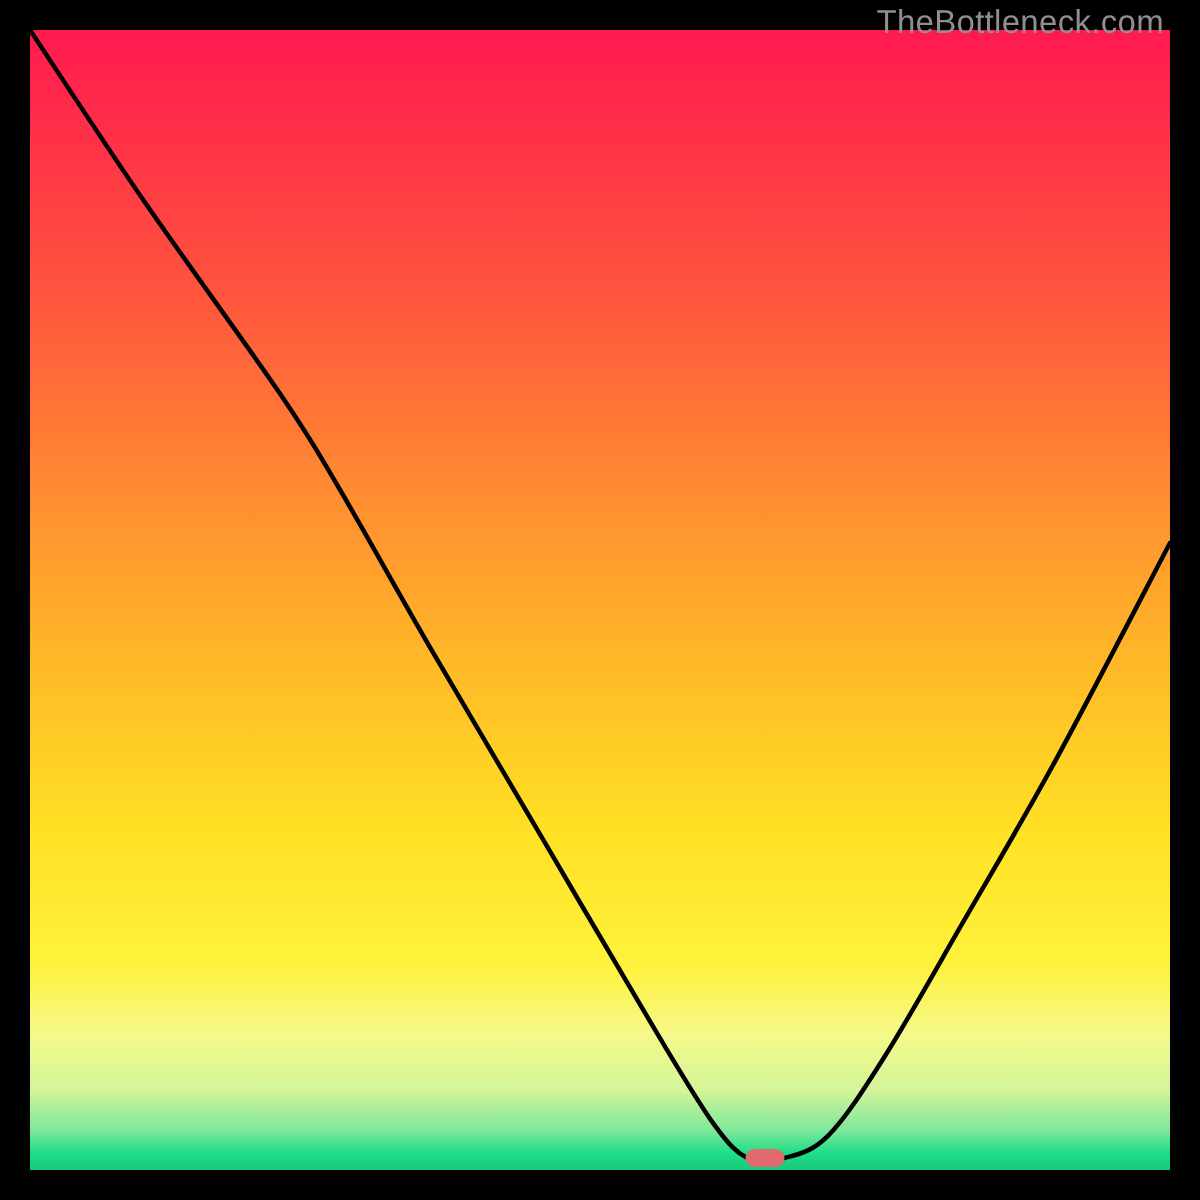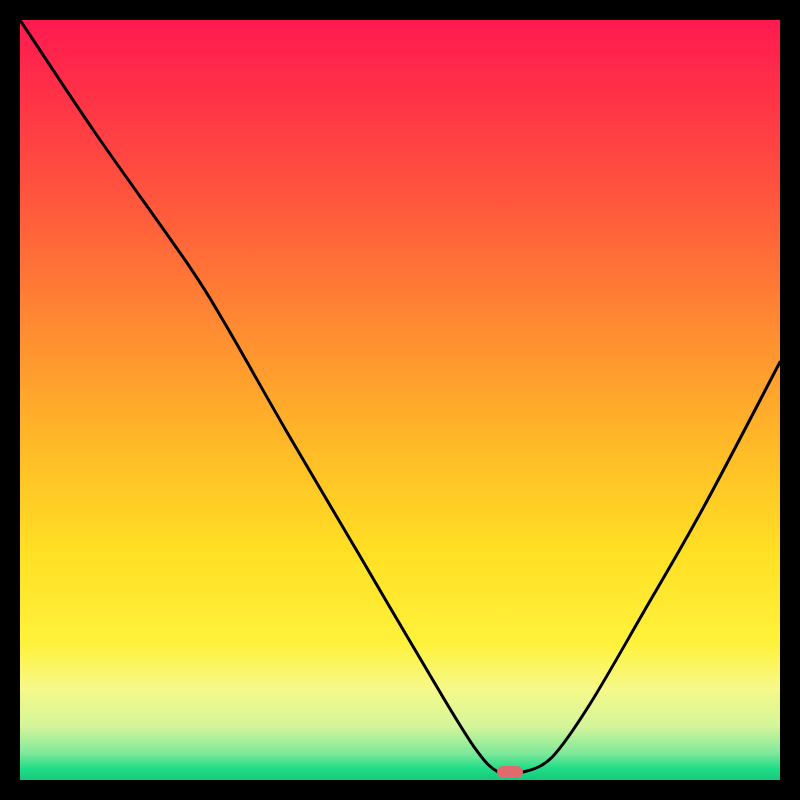--- a/index.html
+++ b/index.html
@@ -86,13 +86,14 @@
       <rect x="0" y="0" width="760" height="760" fill="url(#bg-grad)"></rect>
     </svg>
 
     <svg class="curve" viewBox="0 0 760 760" preserveAspectRatio="none">
       <path id="curve-path" d="M 0.0 0.0 C 12.7 19.0, 48.1 73.5, 76.0 114.0 C 103.9 154.5, 145.7 211.5, 167.2 243.2 C 188.7 274.9, 188.7 276.1, 205.2 304.0 C 221.7 331.9, 243.2 371.1, 266.0 410.4 C 288.8 449.7, 316.7 496.5, 342.0 539.6 C 367.3 582.7, 399.0 637.1, 418.0 668.8 C 437.0 700.5, 445.9 715.7, 456.0 729.6 C 466.1 743.5, 471.2 748.6, 478.8 752.4 C 486.4 756.2, 492.7 754.9, 501.6 752.4 C 510.5 749.9, 520.6 748.6, 532.0 737.2 C 543.4 725.8, 554.8 708.1, 570.0 684.0 C 585.2 659.9, 604.2 625.7, 623.2 592.8 C 642.2 559.9, 661.2 528.2, 684.0 486.4 C 706.8 444.6, 747.3 366.1, 760.0 342.0" fill="none" stroke-width="3" stroke-linejoin="round" stroke-linecap="round" stroke="#000000"></path>
     </svg>
 
     <div class="marker" id="opt-marker" style="left: 490.2px; top: 752.4px; background: rgb(225, 106, 111);"></div>
   </div>
 
+  <div class="watermark">TheBottleneck.com</div>
 </div>
 
 </body></html>

